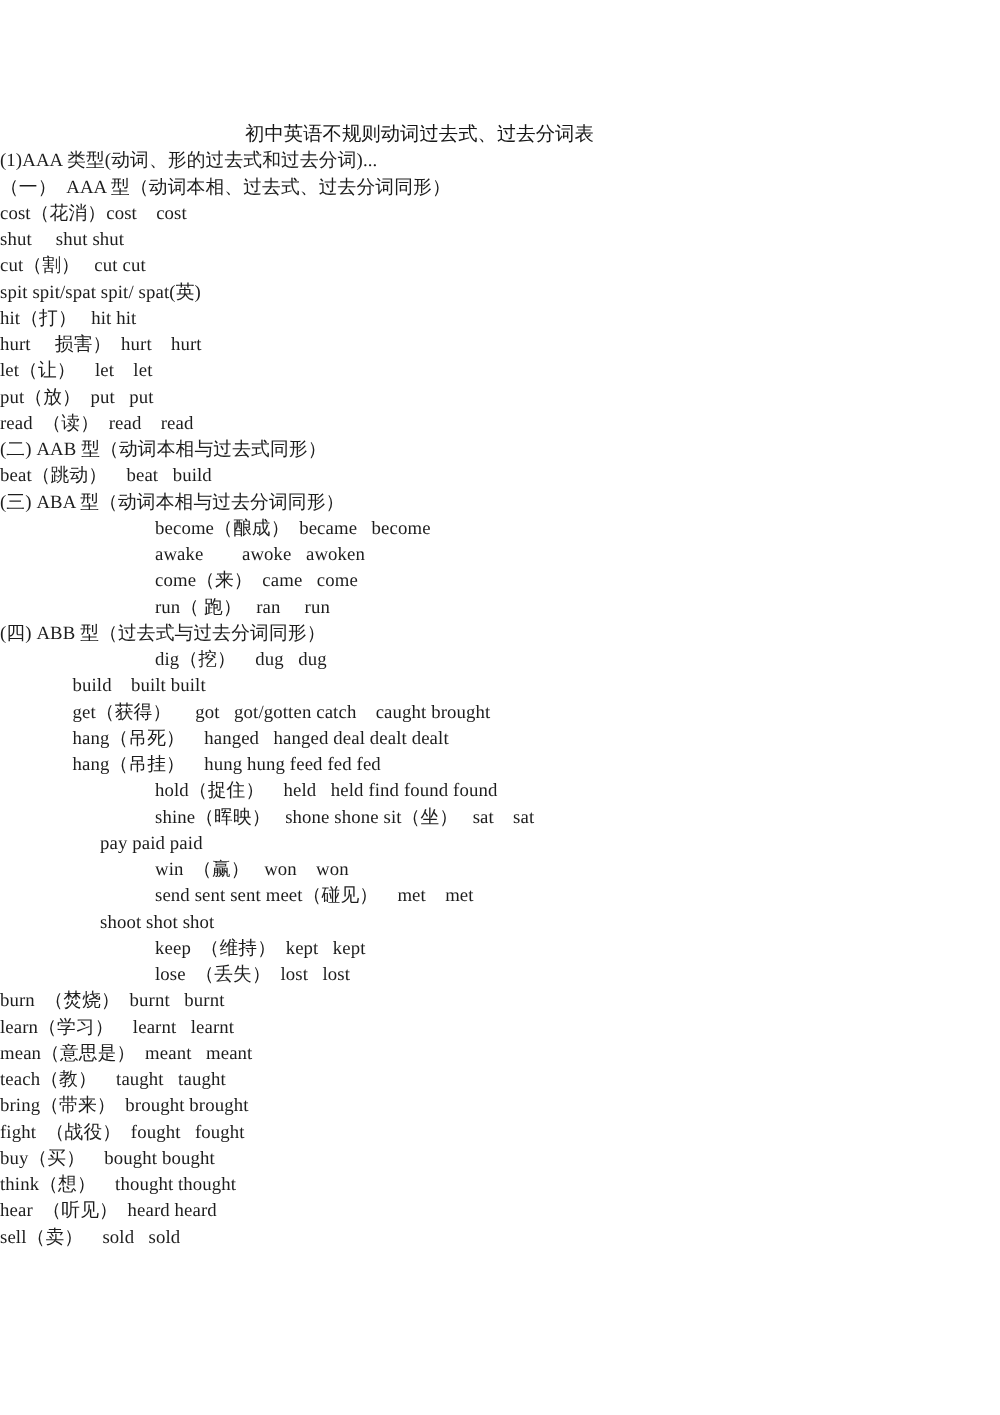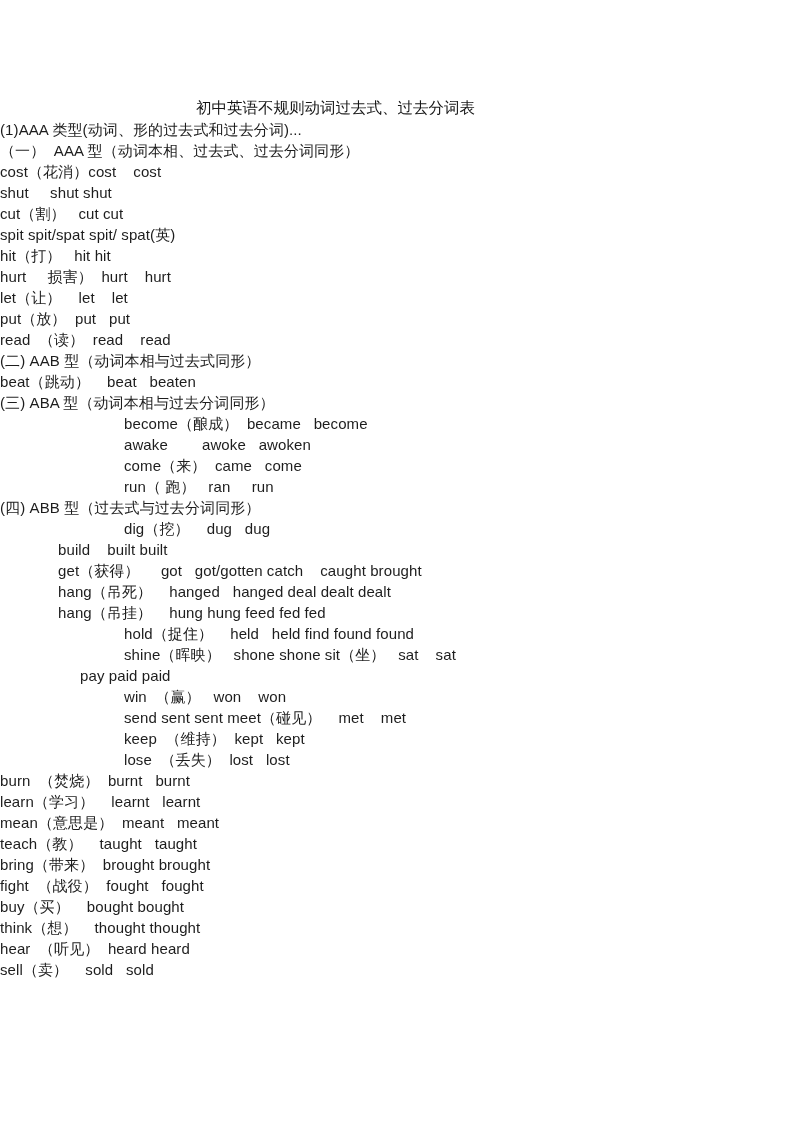--- a/index.html
+++ b/index.html
@@ -7,21 +7,21 @@
     margin: 0;
     padding: 0;
     background: #ffffff;
   }
   #page {
     position: relative;
     width: 800px;
     height: 1132px;
     background: #ffffff;
     overflow: hidden;
-    font-family: Liberation Sans, sans-serif;
+    font-family: Liberation Serif, serif;
     color: #1b1b1b;
   }
   #doc-body {
     position: absolute;
     left: 0;
     top: 97px;
     width: 800px;
   }
   .line {
     font-size: 15px;
@@ -60,37 +60,38 @@
         <div class="line ind-0">cost（花消）cost    cost</div>
         <div class="line ind-0">shut     shut shut</div>
         <div class="line ind-0">cut（割）   cut cut</div>
         <div class="line ind-0">spit spit/spat spit/ spat(英)</div>
         <div class="line ind-0">hit（打）   hit hit</div>
         <div class="line ind-0">hurt     损害）  hurt    hurt</div>
         <div class="line ind-0">let（让）    let    let</div>
         <div class="line ind-0">put（放）  put   put</div>
         <div class="line ind-0">read  （读）  read    read</div>
         <div class="line ind-0">(二) AAB 型（动词本相与过去式同形）</div>
-        <div class="line ind-0">beat（跳动）    beat   beaten</div>
+        <div class="line ind-0">beat（跳动）    beat   build</div>
         <div class="line ind-0">(三) ABA 型（动词本相与过去分词同形）</div>
         <div class="line ind-2">become（酿成）  became   become</div>
         <div class="line ind-2">awake        awoke   awoken</div>
         <div class="line ind-2">come（来）  came   come</div>
         <div class="line ind-2">run（ 跑）   ran     run</div>
         <div class="line ind-0">(四) ABB 型（过去式与过去分词同形）</div>
         <div class="line ind-2">dig（挖）    dug   dug</div>
         <div class="line ind-1">build    built built</div>
         <div class="line ind-1">get（获得）     got   got/gotten catch    caught brought</div>
         <div class="line ind-1">hang（吊死）    hanged   hanged deal dealt dealt</div>
         <div class="line ind-1">hang（吊挂）    hung hung feed fed fed</div>
         <div class="line ind-2">hold（捉住）    held   held find found found</div>
         <div class="line ind-2">shine（晖映）   shone shone sit（坐）   sat    sat</div>
         <div class="line ind-3">pay paid paid</div>
         <div class="line ind-2">win  （赢）   won    won</div>
         <div class="line ind-2">send sent sent meet（碰见）    met    met</div>
+        <div class="line ind-3">shoot shot shot</div>
         <div class="line ind-2">keep  （维持）  kept   kept</div>
         <div class="line ind-2">lose  （丢失）  lost   lost</div>
         <div class="line ind-0">burn  （焚烧）  burnt   burnt</div>
         <div class="line ind-0">learn（学习）    learnt   learnt</div>
         <div class="line ind-0">mean（意思是）  meant   meant</div>
         <div class="line ind-0">teach（教）    taught   taught</div>
         <div class="line ind-0">bring（带来）  brought brought</div>
         <div class="line ind-0">fight  （战役）  fought   fought</div>
         <div class="line ind-0">buy（买）    bought bought</div>
         <div class="line ind-0">think（想）    thought thought</div>

